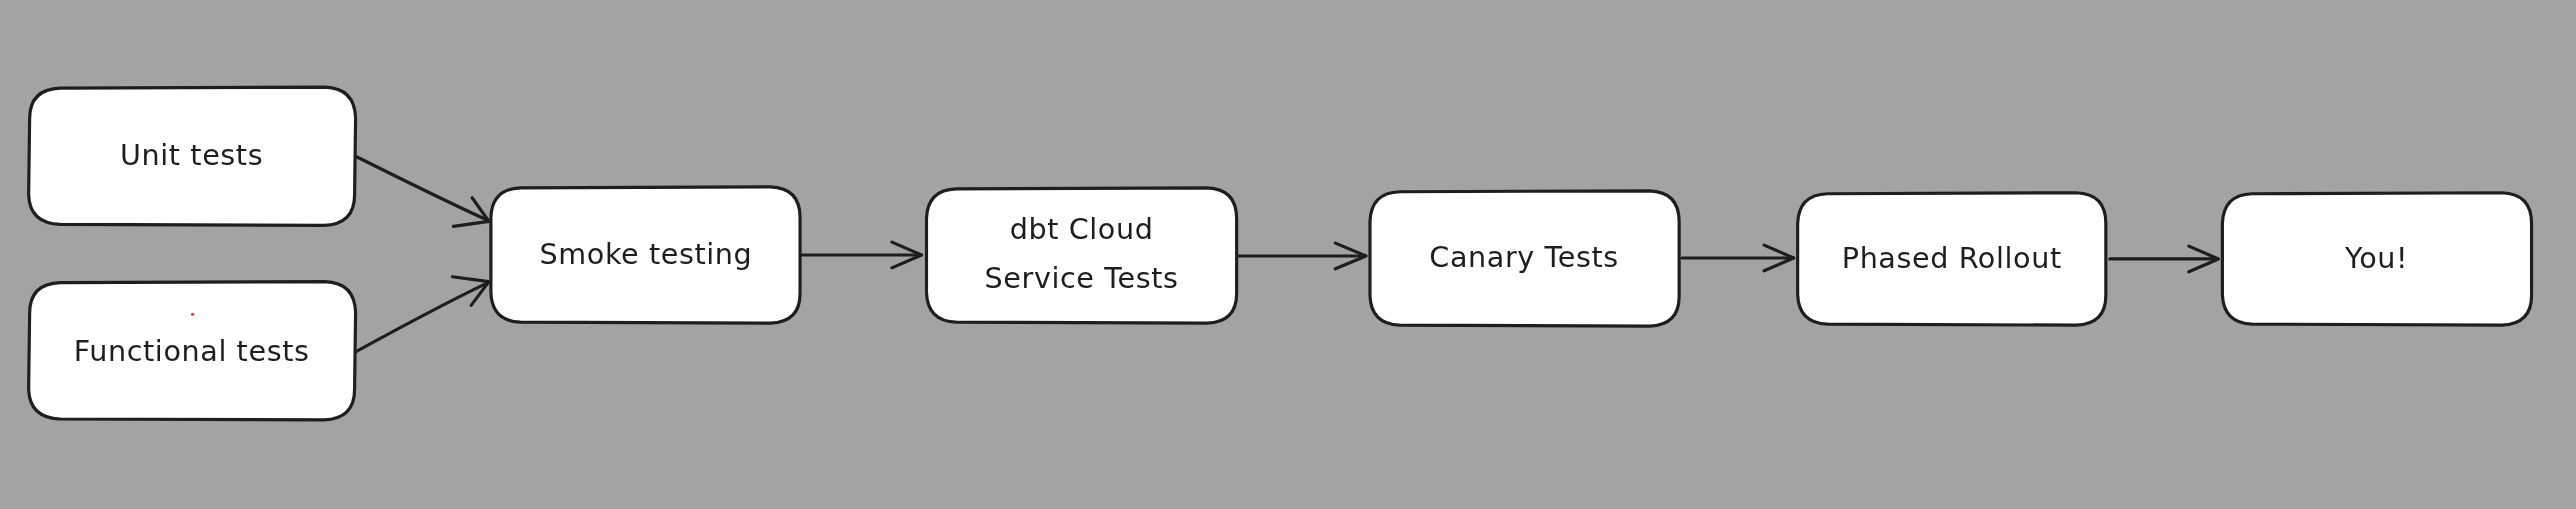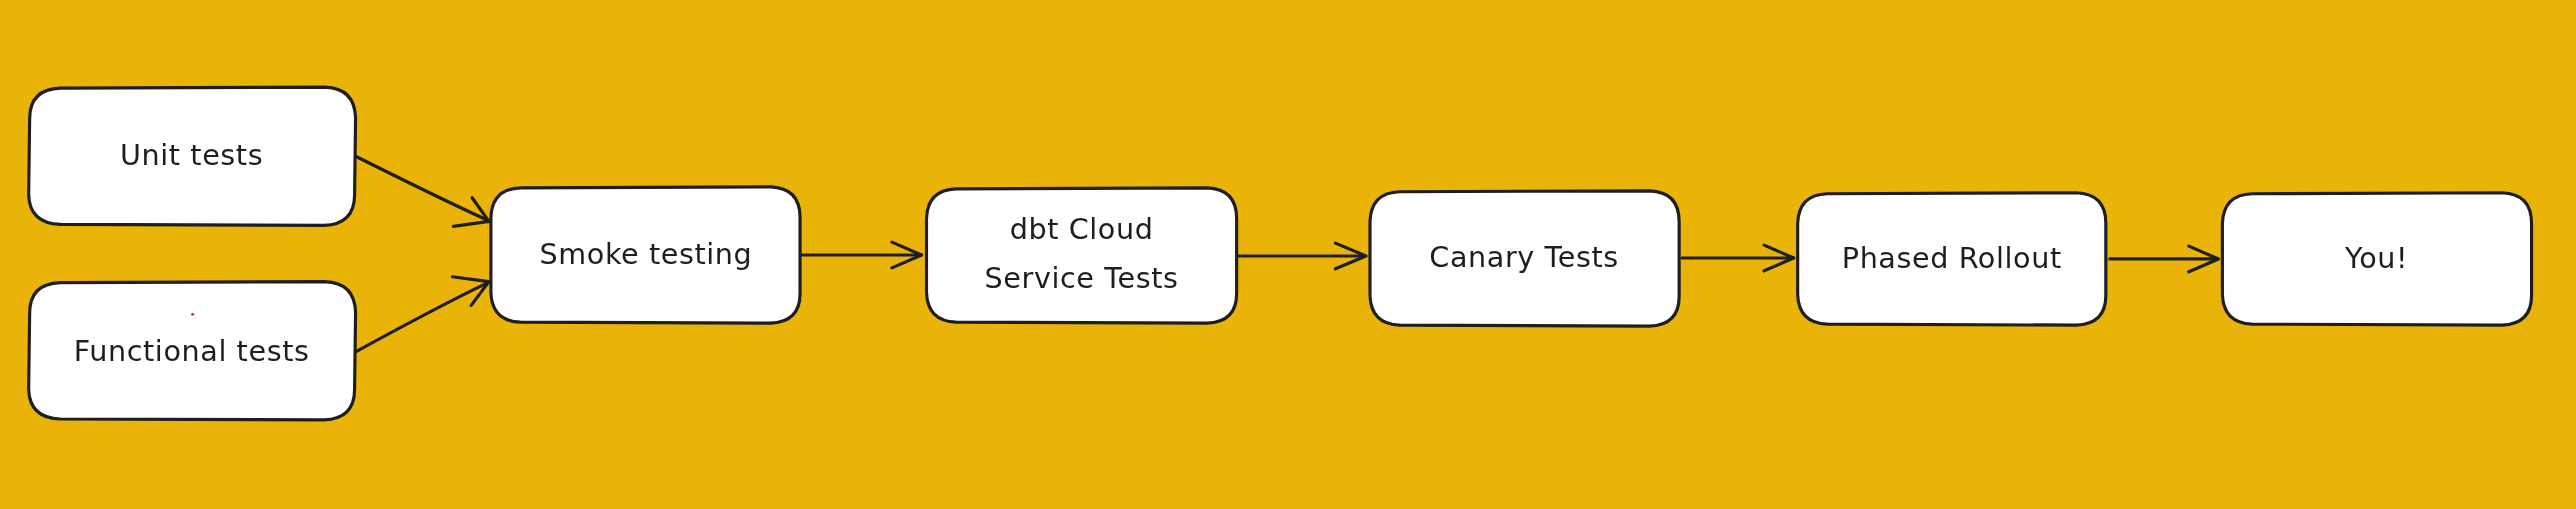--- a/index.html
+++ b/index.html
@@ -11,21 +11,21 @@
   body {
     width: 2576px;
     height: 510px;
     overflow: hidden;
     font-family: "DejaVu Sans", sans-serif;
   }
   #diagram-root {
     position: relative;
     width: 2576px;
     height: 510px;
-    background: #eab308;
+    background: #a3a3a3;
   }
   svg#flow-canvas {
     position: absolute;
     top: 0;
     left: 0;
     width: 2576px;
     height: 510px;
     display: block;
   }
   .node-shape {

